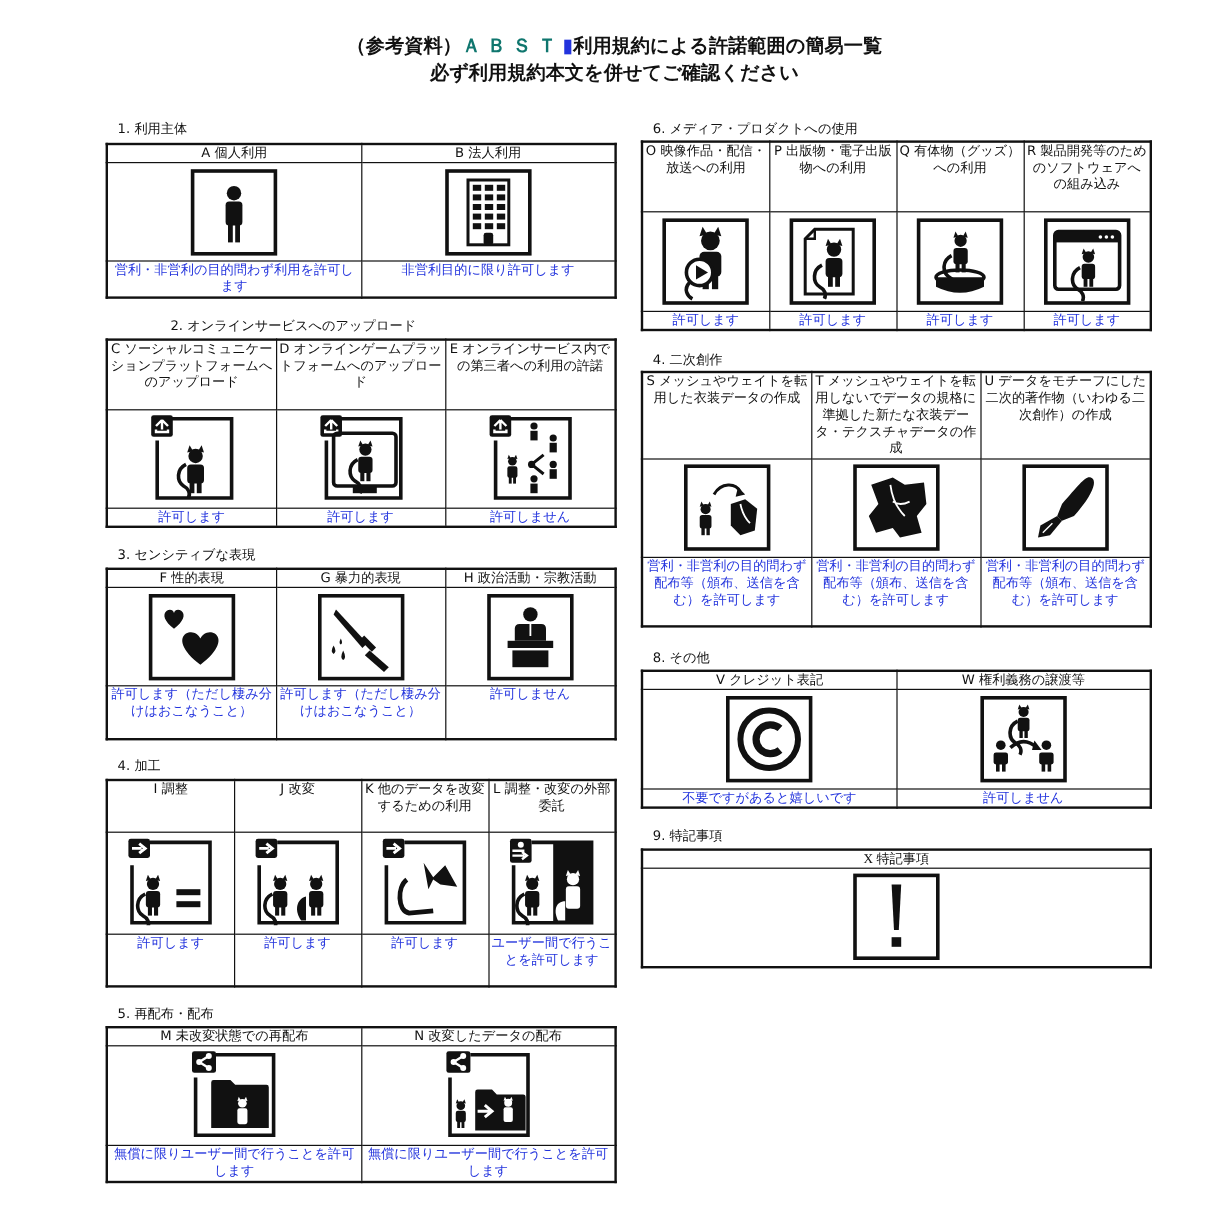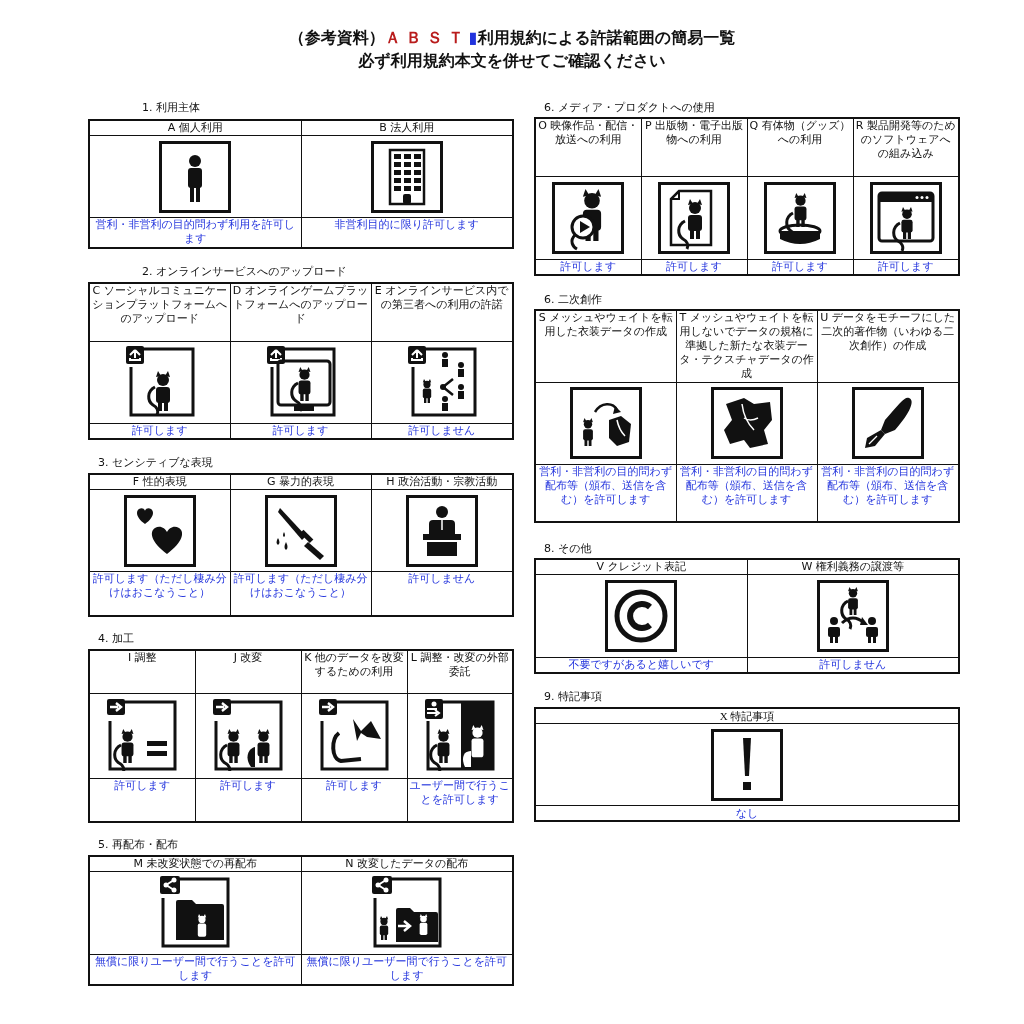--- a/index.html
+++ b/index.html
@@ -1,20 +1,20 @@
 <!DOCTYPE html>
 <html><head>
 <meta charset="utf-8">
 <style>
   html, body { margin: 0; padding: 0; background: #ffffff; }
   body { width: 1024px; height: 1024px; position: relative; overflow: hidden;
          font-family: "DejaVu Sans", "Liberation Sans", sans-serif; color: #111; }
   .title { position: absolute; left: 0; width: 1024px; text-align: center;
            font-weight: bold; font-size: 16px; line-height: 22px; }
-  .hl { color: #b91c1c; letter-spacing: 5px; }
+  .hl { color: #0f766e; letter-spacing: 5px; }
   .section { position: absolute; }
   .sec-label { position: absolute; left: 10px; font-size: 11px; line-height: 14px; white-space: nowrap; }
   table.grid { position: absolute; left: 0; border-collapse: collapse; table-layout: fixed;
                border: 2px solid #111; }
   table.grid td { border: 1.5px solid #111; padding: 0 2px; vertical-align: top;
                   text-align: center; font-size: 11px; line-height: 14px; overflow: hidden; }
   td.hdr { color: #111; }
   td.ico { vertical-align: middle !important; padding: 0 !important; }
   td.ftr { color: #2233dd; }
   .iconbox { display: inline-block; border: 3px solid #111; box-sizing: border-box; background: #fff;
@@ -55,21 +55,21 @@
       <rect x="0" y="0" width="20" height="18" rx="2" fill="#111"></rect>
       <circle cx="6" cy="9" r="2.5" fill="#fff"></circle>
       <circle cx="14" cy="4" r="2.5" fill="#fff"></circle>
       <circle cx="14" cy="14" r="2.5" fill="#fff"></circle>
       <path d="M6,9 L14,4 M6,9 L14,14" stroke="#fff" stroke-width="2"></path>
     </g>
   </defs>
 </svg>
 
 <div class="section" style="left:88px; top:101px; width:424px; height:150px;">
-  <div class="sec-label" style="top:0;margin-left:44px;">1.  利用主体</div>
+  <div class="sec-label" style="top:0;">1.  利用主体</div>
   <table class="grid" style="top:18px; width:424px;">
     <colgroup>
         <col style="width:212px">
         <col style="width:212px">
       </colgroup>
     <tbody>
         <tr style="height:15px">
       <td class="hdr">A 個人利用</td>
       <td class="hdr">B 法人利用</td>
     </tr>
@@ -465,21 +465,21 @@
       <td class="ftr">許可します</td>
       <td class="ftr">許可します</td>
       <td class="ftr">許可します</td>
       <td class="ftr">許可します</td>
     </tr>
   </tbody>
     </table>
 </div>
 
 <div class="section" style="left:534px; top:293px; width:424px; height:232px;">
-  <div class="sec-label" style="top:0;">6.  二次創作</div>
+  <div class="sec-label" style="top:0;">4.  二次創作</div>
   <table class="grid" style="top:16px; width:424px;">
     <colgroup>
         <col style="width:141px">
         <col style="width:141px">
         <col style="width:142px">
       </colgroup>
     <tbody>
         <tr style="height:72px">
       <td class="hdr">S メッシュやウェイトを転用した衣装データの作成</td>
       <td class="hdr">T メッシュやウェイトを転用しないでデータの規格に準拠した新たな衣装データ・テクスチャデータの作成</td>
@@ -591,18 +591,15 @@
     <tr style="height:82px">
       <td class="ico">
         <span class="iconbox" style="width:72px;height:72px;">
           <svg viewBox="0 0 66 66">
             <path d="M29,6 L37,6 L35,44 L31,44 Z" fill="#111"></path>
             <rect x="29" y="50" width="8" height="8" fill="#111"></rect>
           </svg>
         </span>
       </td>
     </tr>
-    <tr style="height:15px">
-      <td class="ftr">なし</td>
-    </tr>
   </tbody>
     </table>
 </div>
 
 </body></html>

